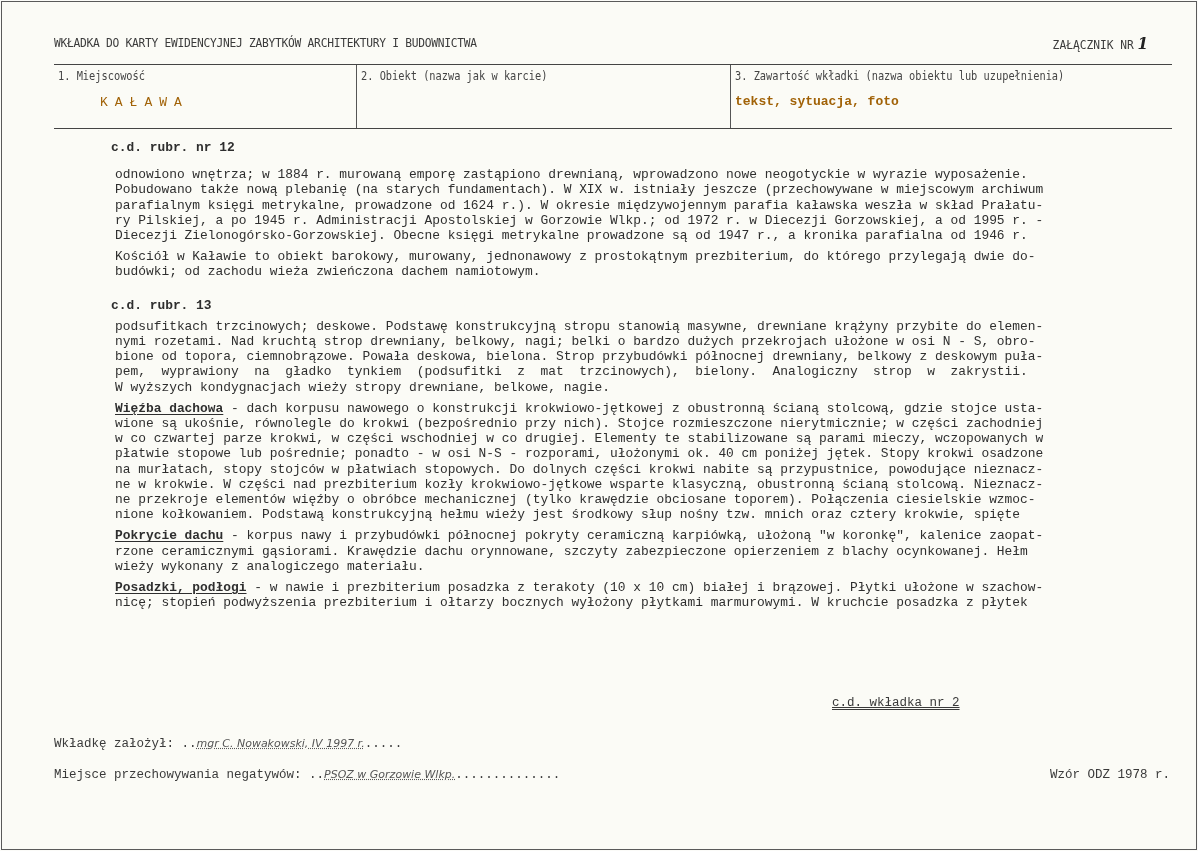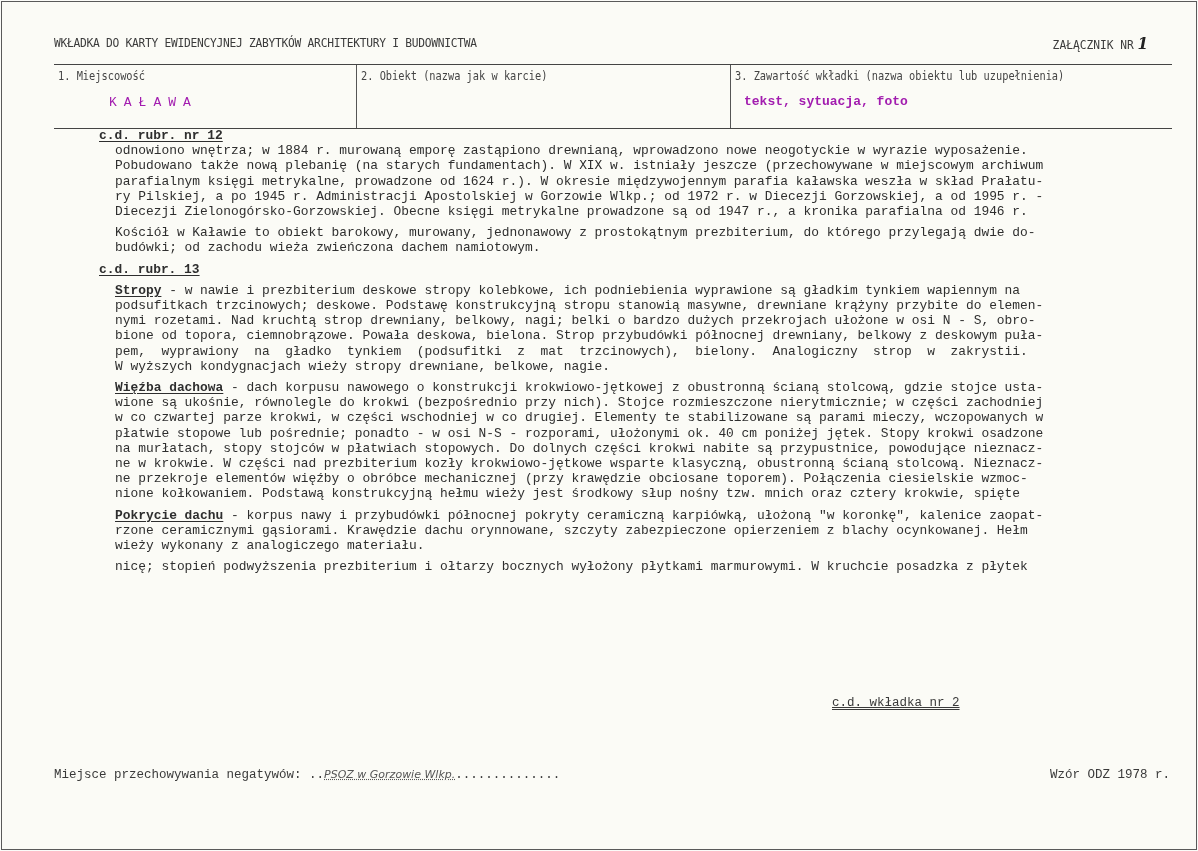--- a/index.html
+++ b/index.html
@@ -39,32 +39,32 @@
   .hcell.c1 { width: 302px; }
   .hcell.c2 { width: 374px; border-left: 1px solid #555; }
   .hcell.c3 { flex: 1; border-left: 1px solid #555; }
   .hlabel {
     position: absolute; left: 4px; top: 4px;
     font-family: "DejaVu Sans Mono", monospace; font-size: 12px; color: #444;
     transform: scaleX(0.86); transform-origin: left; white-space: nowrap;
   }
   .hval {
     position: absolute; left: 4px; top: 28px;
-    font-family: "Liberation Mono", monospace; font-size: 13px; font-weight: bold; color: #a21caf;
-    line-height: 17px; white-space: pre; margin-left: 9px;
+    font-family: "Liberation Mono", monospace; font-size: 13px; font-weight: bold; color: #a16207;
+    line-height: 17px; white-space: pre;
   }
   .c1 .hval { left: 46px; top: 29px; letter-spacing: 7px; font-weight: normal; }
 
   .body {
     position: absolute; left: 97px; top: 126px; width: 1074px;
     font-size: 12.9px; line-height: 15.2px; color: #2e2e2e;
   }
   .heading {
-    font-weight: bold; text-decoration: underline; text-underline-offset: 2px;
-    display: inline-block; margin: 0;
+    font-weight: bold; text-underline-offset: 2px;
+    display: inline-block; margin: 12px;
   }
   p { margin: 0 0 6px 16px; text-align: justify; }
   .line { display: block; white-space: pre; }
   .term { font-weight: bold; text-decoration: underline; text-underline-offset: 2px; }
 
   .footer-row {
     position: absolute; font-size: 12.5px; color: #3a3a3a; white-space: pre;
   }
   .f1 { left: 52px; top: 735px; }
   .f2 { left: 52px; top: 766px; }
@@ -106,49 +106,50 @@
       <span class="line">Diecezji Zielonogórsko-Gorzowskiej. Obecne księgi metrykalne prowadzone są od 1947 r., a kronika parafialna od 1946 r.</span>
     </p>
     <p>
       <span class="line">Kościół w Kaławie to obiekt barokowy, murowany, jednonawowy z prostokątnym prezbiterium, do którego przylegają dwie do-</span>
       <span class="line">budówki; od zachodu wieża zwieńczona dachem namiotowym.</span>
     </p>
 
     <div class="heading" style="margin-bottom:6px;">c.d. rubr. 13</div>
 
     <p>
-      <span class="line"><span class="term">Stropy</span><span> - w nawie i prezbiterium deskowe stropy kolebkowe, ich podniebienia wyprawione są gładkim tynkiem wapiennym na</span></span>
       <span class="line">podsufitkach trzcinowych; deskowe. Podstawę konstrukcyjną stropu stanowią masywne, drewniane krążyny przybite do elemen-</span>
       <span class="line">nymi rozetami. Nad kruchtą strop drewniany, belkowy, nagi; belki o bardzo dużych przekrojach ułożone w osi N - S, obro-</span>
       <span class="line">bione od topora, ciemnobrązowe. Powała deskowa, bielona. Strop przybudówki północnej drewniany, belkowy z deskowym puła-</span>
       <span class="line">pem,  wyprawiony  na  gładko  tynkiem  (podsufitki  z  mat  trzcinowych),  bielony.  Analogiczny  strop  w  zakrystii.</span>
       <span class="line">W wyższych kondygnacjach wieży stropy drewniane, belkowe, nagie.</span>
     </p>
 
     <p>
       <span class="line"><span class="term">Więźba dachowa</span><span> - dach korpusu nawowego o konstrukcji krokwiowo-jętkowej z obustronną ścianą stolcową, gdzie stojce usta-</span></span>
       <span class="line">wione są ukośnie, równolegle do krokwi (bezpośrednio przy nich). Stojce rozmieszczone nierytmicznie; w części zachodniej</span>
       <span class="line">w co czwartej parze krokwi, w części wschodniej w co drugiej. Elementy te stabilizowane są parami mieczy, wczopowanych w</span>
       <span class="line">płatwie stopowe lub pośrednie; ponadto - w osi N-S - rozporami, ułożonymi ok. 40 cm poniżej jętek. Stopy krokwi osadzone</span>
       <span class="line">na murłatach, stopy stojców w płatwiach stopowych. Do dolnych części krokwi nabite są przypustnice, powodujące nieznacz-</span>
       <span class="line">ne w krokwie. W części nad prezbiterium kozły krokwiowo-jętkowe wsparte klasyczną, obustronną ścianą stolcową. Nieznacz-</span>
-      <span class="line">ne przekroje elementów więźby o obróbce mechanicznej (przy krawędzie obciosane toporem). Połączenia ciesielskie wzmoc-</span>
+      <span class="line">ne przekroje elementów więźby o obróbce mechanicznej (tylko krawędzie obciosane toporem). Połączenia ciesielskie wzmoc-</span>
       <span class="line">nione kołkowaniem. Podstawą konstrukcyjną hełmu wieży jest środkowy słup nośny tzw. mnich oraz cztery krokwie, spięte</span>
     </p>
 
     <p>
       <span class="line"><span class="term">Pokrycie dachu</span><span> - korpus nawy i przybudówki północnej pokryty ceramiczną karpiówką, ułożoną "w koronkę", kalenice zaopat-</span></span>
       <span class="line">rzone ceramicznymi gąsiorami. Krawędzie dachu orynnowane, szczyty zabezpieczone opierzeniem z blachy ocynkowanej. Hełm</span>
       <span class="line">wieży wykonany z analogiczego materiału.</span>
     </p>
 
     <p>
+      <span class="line"><span class="term">Posadzki, podłogi</span><span> - w nawie i prezbiterium posadzka z terakoty (10 x 10 cm) białej i brązowej. Płytki ułożone w szachow-</span></span>
       <span class="line">nicę; stopień podwyższenia prezbiterium i ołtarzy bocznych wyłożony płytkami marmurowymi. W kruchcie posadzka z płytek</span>
     </p>
   </div>
 
+  <div class="footer-row f1"><span>Wkładkę założył: ..</span><span class="hand">mgr C. Nowakowski, IV 1997 r.</span><span>.....</span></div>
 
   <div class="footer-row f3">c.d. wkładka nr 2</div>
 
   <div class="footer-row f2"><span>Miejsce przechowywania negatywów: ..</span><span class="hand">PSOZ w Gorzowie Wlkp.</span><span>..............</span></div>
 
   <div class="footer-row f4">Wzór ODZ 1978 r.</div>
 </div>
 
 </body></html>

